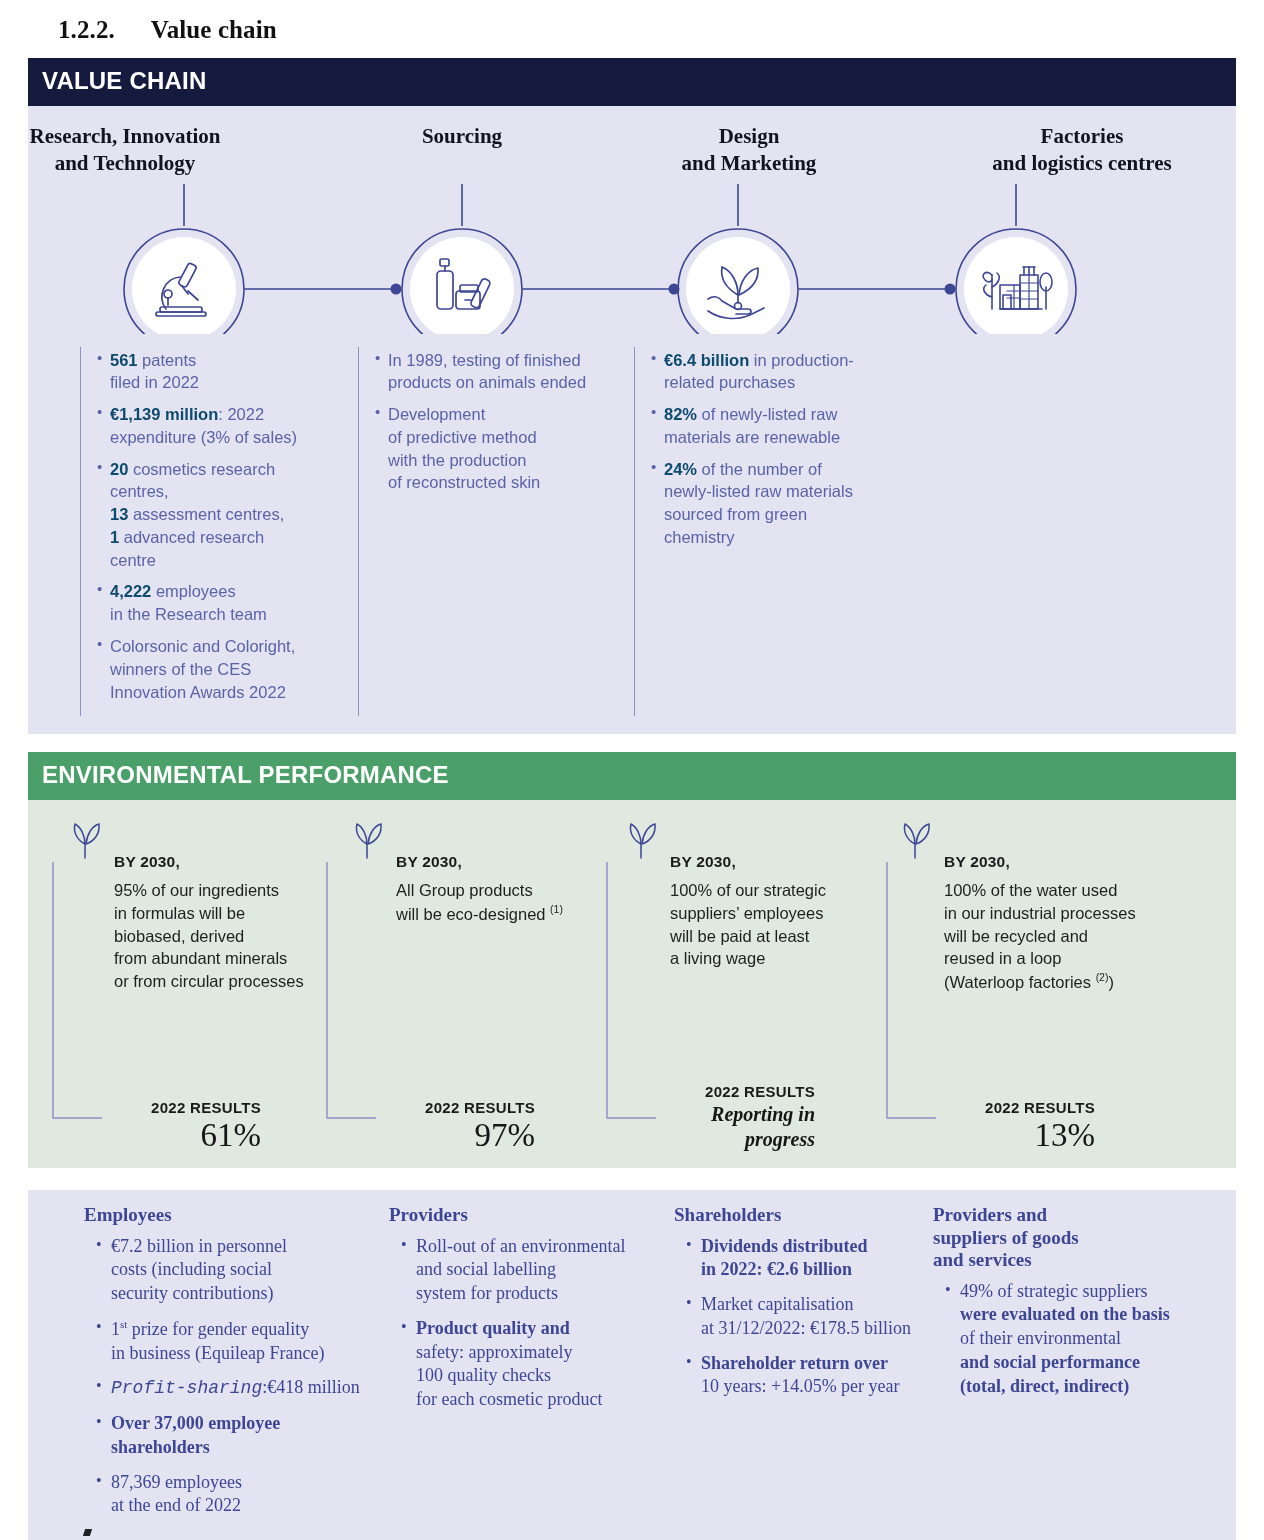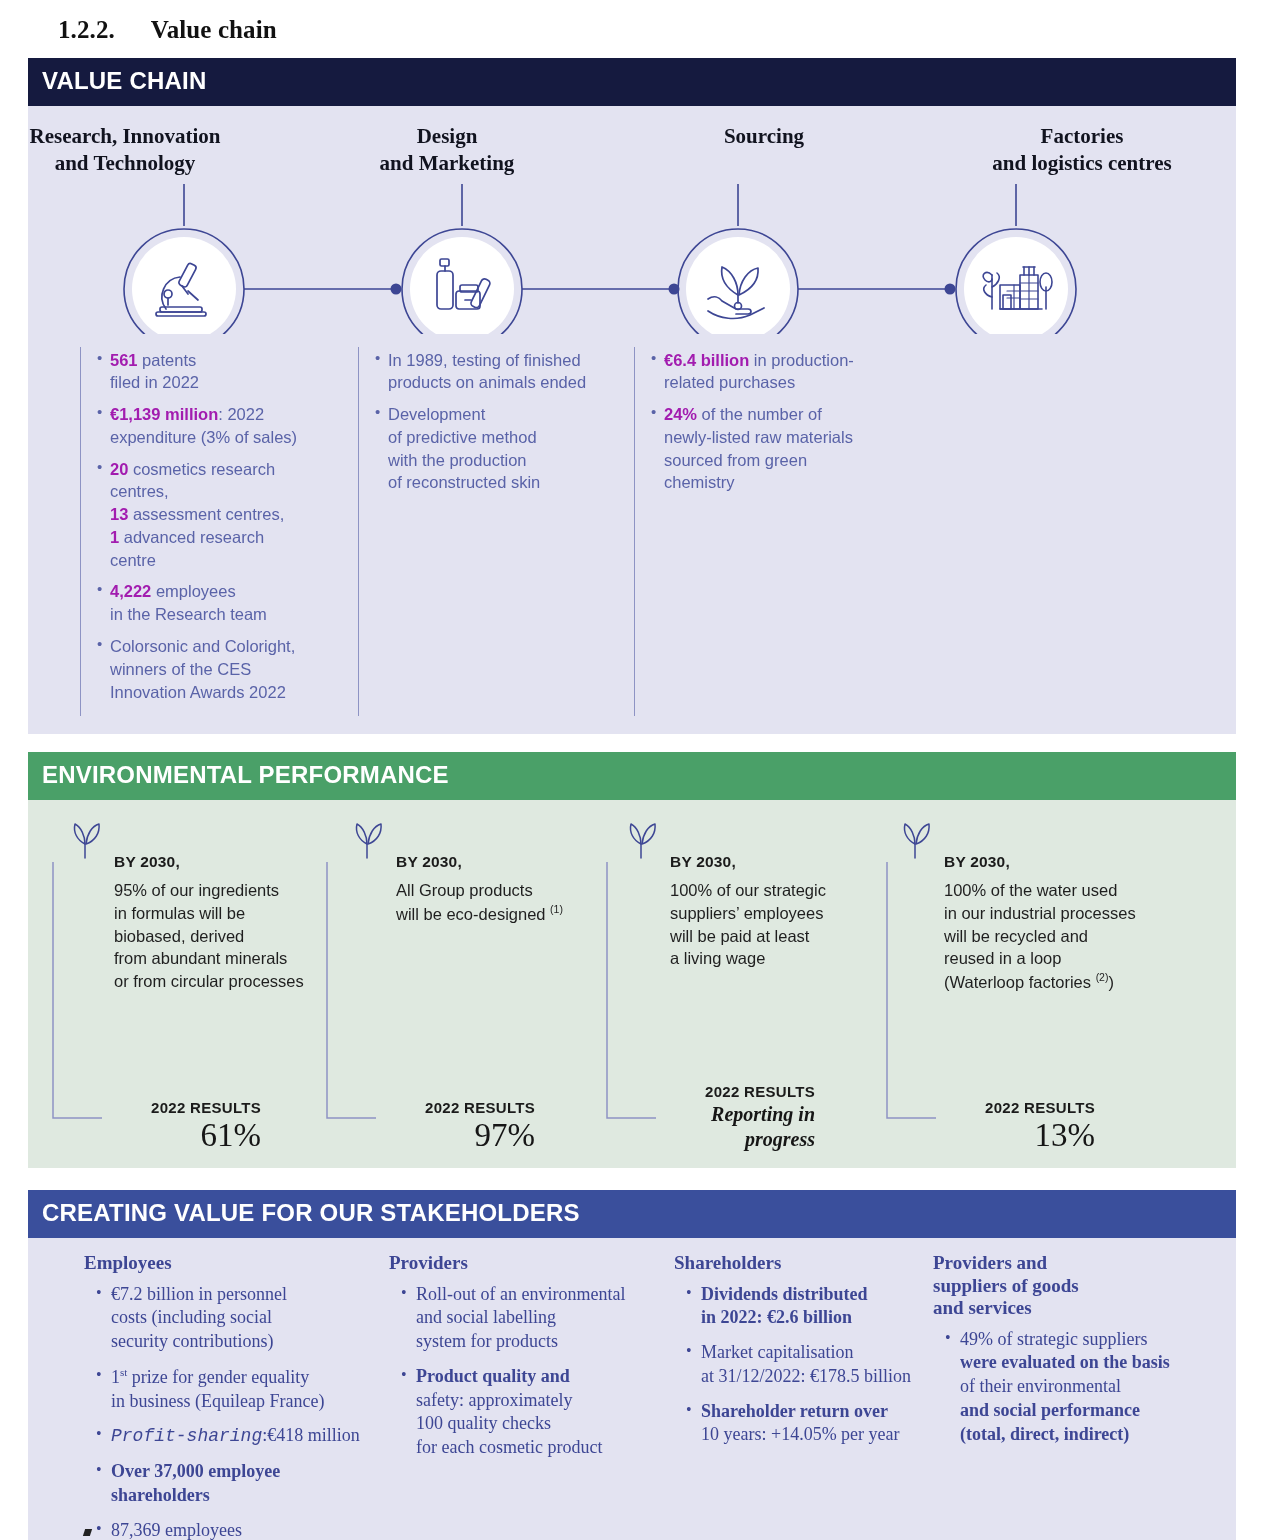--- a/index.html
+++ b/index.html
@@ -84,21 +84,21 @@
     padding-left: 15px;
     position: relative;
   }
   .vc-list li::before {
     content: "\2022";
     position: absolute;
     left: 2px; top: -1px;
     font-size: 15px;
     color: #5a63a8;
   }
-  .vc-list li b { font-weight: bold; color: #a21caf; }
+  .vc-list li b { font-weight: bold; color: #0c4a6e; }
 
   
   .panel-env { margin-top: 18px; }
   #env-body { padding: 16px 0 14px 0; position: relative; height: 368px; }
 
   .env-cols { display: flex; padding-left: 44px; }
   .env-col { position: relative; }
   .env-col.e1 { flex: 0 0 282px; }
   .env-col.e2 { flex: 0 0 274px; }
   .env-col.e3 { flex: 0 0 274px; }
@@ -205,23 +205,23 @@
   <span class="num">1.2.2.</span><span>Value chain</span>
 </div>
 
 <div class="panel">
   <div class="band band-navy">VALUE CHAIN</div>
   <div class="body-lav" id="value-chain-body">
 
     <div class="vc-titles">
       <div class="vc-col-title c1" style="white-space: pre-line;">Research, Innovation
 and Technology</div>
+      <div class="vc-col-title c3">Sourcing</div>
       <div class="vc-col-title c2" style="white-space: pre-line;">Design
 and Marketing</div>
-      <div class="vc-col-title c3">Sourcing</div>
       <div class="vc-col-title c4" style="white-space: pre-line;">Factories
 and logistics centres</div>
     </div>
 
     <div class="chain-wrap">
       <svg class="chain-svg" width="1208" height="150" viewBox="0 0 1208 150">
         <g stroke="#3d4694" fill="none" stroke-width="1.6">
 
           <line x1="156" y1="0" x2="156" y2="42"></line>
           <line x1="434" y1="0" x2="434" y2="42"></line>
@@ -335,20 +335,22 @@
             <li style="white-space: pre-line;">Development
 of predictive method
 with the production
 of reconstructed skin</li>
           </ul>
         </div>
       <div class="vc-list c3">
           <ul>
             <li style="white-space: pre-line;"><b>€6.4 billion</b> in production-
 related purchases</li>
+            <li style="white-space: pre-line;"><b>82%</b> of newly-listed raw
+materials are renewable</li>
             <li style="white-space: pre-line;"><b>24%</b> of the number of
 newly-listed raw materials
 sourced from green
 chemistry</li>
           </ul>
         </div>
     </div>
   </div>
 </div>
 
@@ -465,21 +467,20 @@
 progress</div>
     </div>
     <div class="env-result r4">
       <div class="rlabel">2022 RESULTS</div>
       <div class="rvalue">13%</div>
     </div>
   </div>
 </div>
 
 <div class="panel panel-stk">
-  <div class="band band-blue">CREATING VALUE FOR OUR STAKEHOLDERS</div>
   <div class="body-lav" id="stk-body">
     <div class="stk-cols">
       <div class="stk-col s1">
         <div class="stk-title">Employees</div>
         <ul>
             <li style="white-space: pre-line;">€7.2 billion in personnel
 costs (including social
 security contributions)</li>
             <li style="white-space: pre-line;">1<sup>st</sup> prize for gender equality
 in business (Equileap France)</li>

